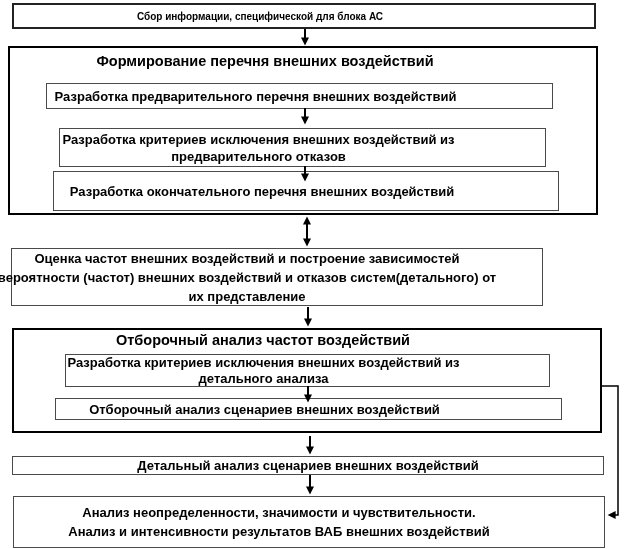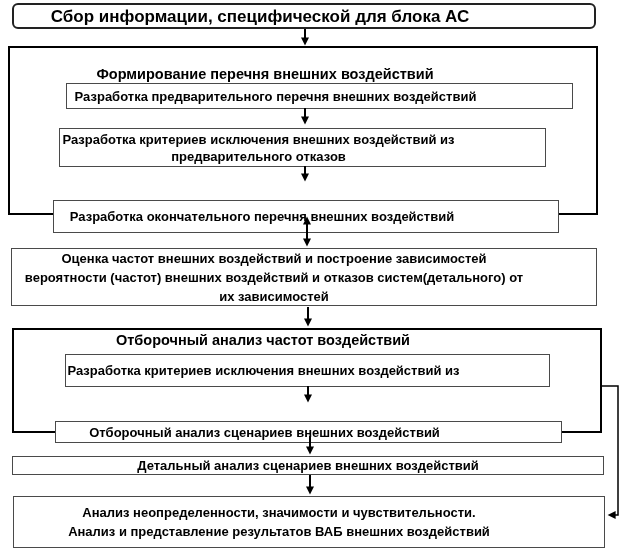--- a/index.html
+++ b/index.html
@@ -15,78 +15,79 @@
   }
   .thin{border:1.5px solid #4a4a4a;}
   .dark{border:2px solid #222;}
   .thick{border:2px solid #000;background:#fff;}
   .group{position:absolute;box-sizing:border-box;}
   .group-title{
     position:absolute;left:0;right:0;text-align:center;
     font-size:14.5px;line-height:17px;
   }
   .ln{white-space:nowrap;}
-  .t14{font-size:17px;line-height:17px;border-radius:6px;}
+  .t14{font-size:10px;line-height:17px;}
   .t13{font-size:13px;line-height:17px;}
   .lh16 .ln{line-height:16px;}
   .lh19 .ln{line-height:19px;}
   .sh44{transform:translateX(-44px);}
   .sh30{transform:translateX(-30px);}
   svg.connectors{position:absolute;left:0;top:0;pointer-events:none;}
 </style>
 </head>
 <body>
 
 <div class="canvas">
 
   <div class="box dark t14" style="left:12px;top:3px;width:584px;height:26px;">
     <div class="ln sh44">Сбор информации, специфической для блока АС</div>
   </div>
 
   <div class="group thick" style="left:8px;top:46px;width:590px;height:169px;">
-    <div class="group-title" style="top:18px;padding-left:12px;">
+    <div class="group-title" style="top:5px;padding-left:12px;">
       <span class="ln sh44" style="display:inline-block;">Формирование перечня внешних воздействий</span>
     </div>
-    <div class="box thin t13" style="left:56px;top:35px;width:507px;height:26px;">
+    <div class="box thin t13" style="left:36px;top:35px;width:507px;height:26px;">
       <div class="ln sh44">Разработка предварительного перечня внешних воздействий</div>
     </div>
     <div class="box thin t13" style="left:49px;top:80px;width:487px;height:39px;">
       <div class="ln sh44">Разработка критериев исключения внешних воздействий из</div>
       <div class="ln sh44">предварительного отказов</div>
     </div>
-    <div class="box thin t13" style="left:43px;top:152px;width:506px;height:33px;">
+    <div class="box thin t13" style="left:43px;top:123px;width:506px;height:40px;">
       <div class="ln sh44">Разработка окончательного перечня внешних воздействий</div>
     </div>
   </div>
 
-  <div class="box thin t13 lh19" style="left:11px;top:248px;width:586px;height:58px;">
+  <div class="box thin t13 lh19" style="left:11px;top:248px;width:532px;height:58px;">
     <div class="ln sh30">Оценка частот внешних воздействий и построение зависимостей</div>
     <div class="ln sh30">вероятности (частот) внешних воздействий и отказов систем(детального) от</div>
-    <div class="ln sh30">их зависимостей</div>
+    <div class="ln sh30">их представление</div>
   </div>
 
   <div class="group thick" style="left:12px;top:328px;width:590px;height:105px;">
     <div class="group-title" style="top:2px;">
       <span class="ln sh44" style="display:inline-block;">Отборочный анализ частот воздействий</span>
     </div>
     <div class="box thin t13 lh16" style="left:51px;top:24px;width:485px;height:33px;">
       <div class="ln sh44">Разработка критериев исключения внешних воздействий из</div>
+      <div class="ln sh44">детального анализа</div>
     </div>
-    <div class="box thin t13" style="left:41px;top:91px;width:507px;height:22px;">
+    <div class="box thin t13" style="left:41px;top:68px;width:507px;height:22px;">
       <div class="ln sh44">Отборочный анализ сценариев внешних воздействий</div>
     </div>
   </div>
 
   <div class="box thin t13" style="left:12px;top:456px;width:592px;height:19px;">
     <div class="ln">Детальный анализ сценариев внешних воздействий</div>
   </div>
 
   <div class="box thin t13 lh19" style="left:13px;top:496px;width:592px;height:52px;">
     <div class="ln sh30">Анализ неопределенности, значимости и чувствительности.</div>
-    <div class="ln sh30">Анализ и представление результатов ВАБ внешних воздействий</div>
+    <div class="ln sh30">Анализ и интенсивности результатов ВАБ внешних воздействий</div>
   </div>
 
   <svg class="connectors" width="625" height="549" viewBox="0 0 625 549">
     <defs>
       <marker id="ah" viewBox="0 0 10 10" refX="7" refY="5" markerWidth="9" markerHeight="8" orient="auto-start-reverse" markerUnits="userSpaceOnUse">
         <path d="M0,0 L10,5 L0,10 Z" fill="#000"></path>
       </marker>
     </defs>
     <path d="M305,29 L305,43" stroke="#000" stroke-width="2" fill="none" marker-end="url(#ah)"></path>
     <path d="M305,108 L305,122" stroke="#000" stroke-width="2" fill="none" marker-end="url(#ah)"></path>

